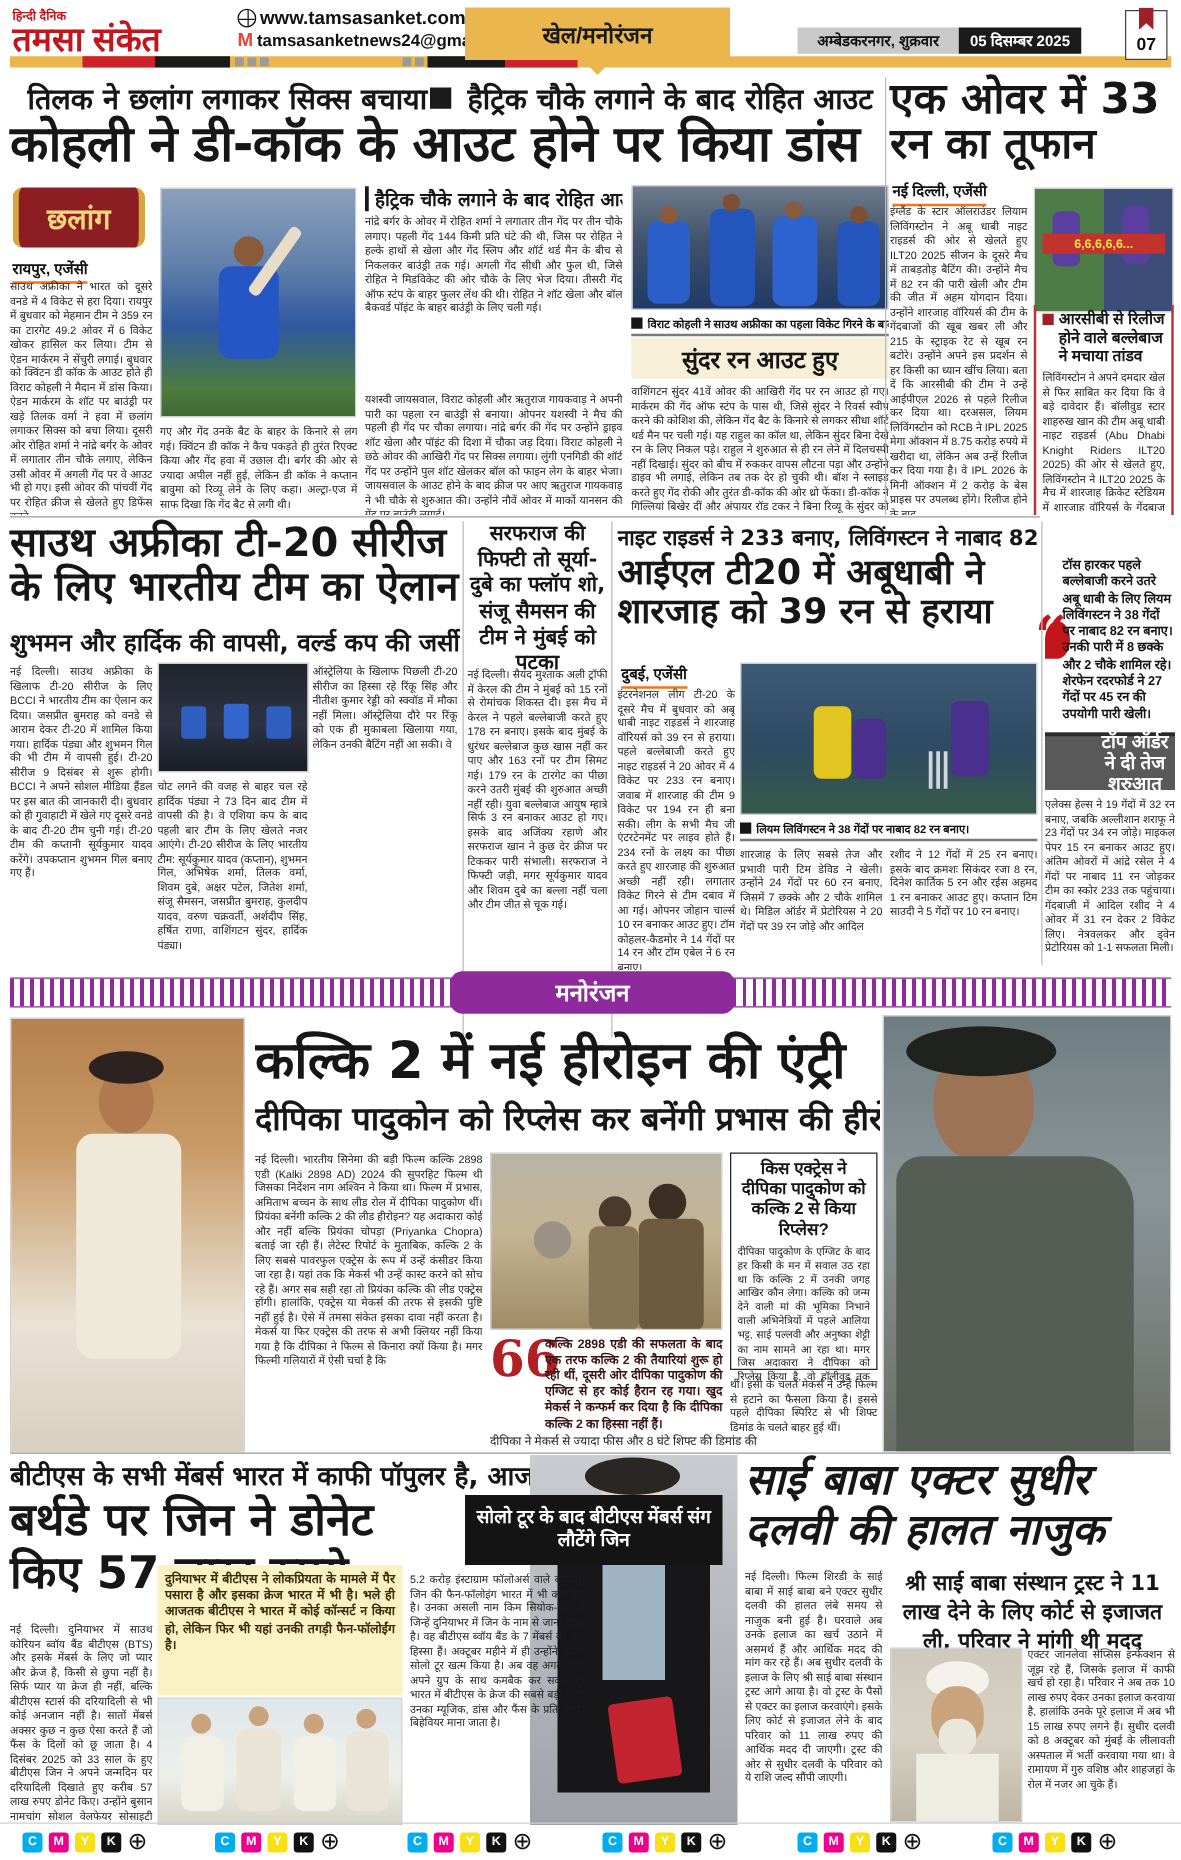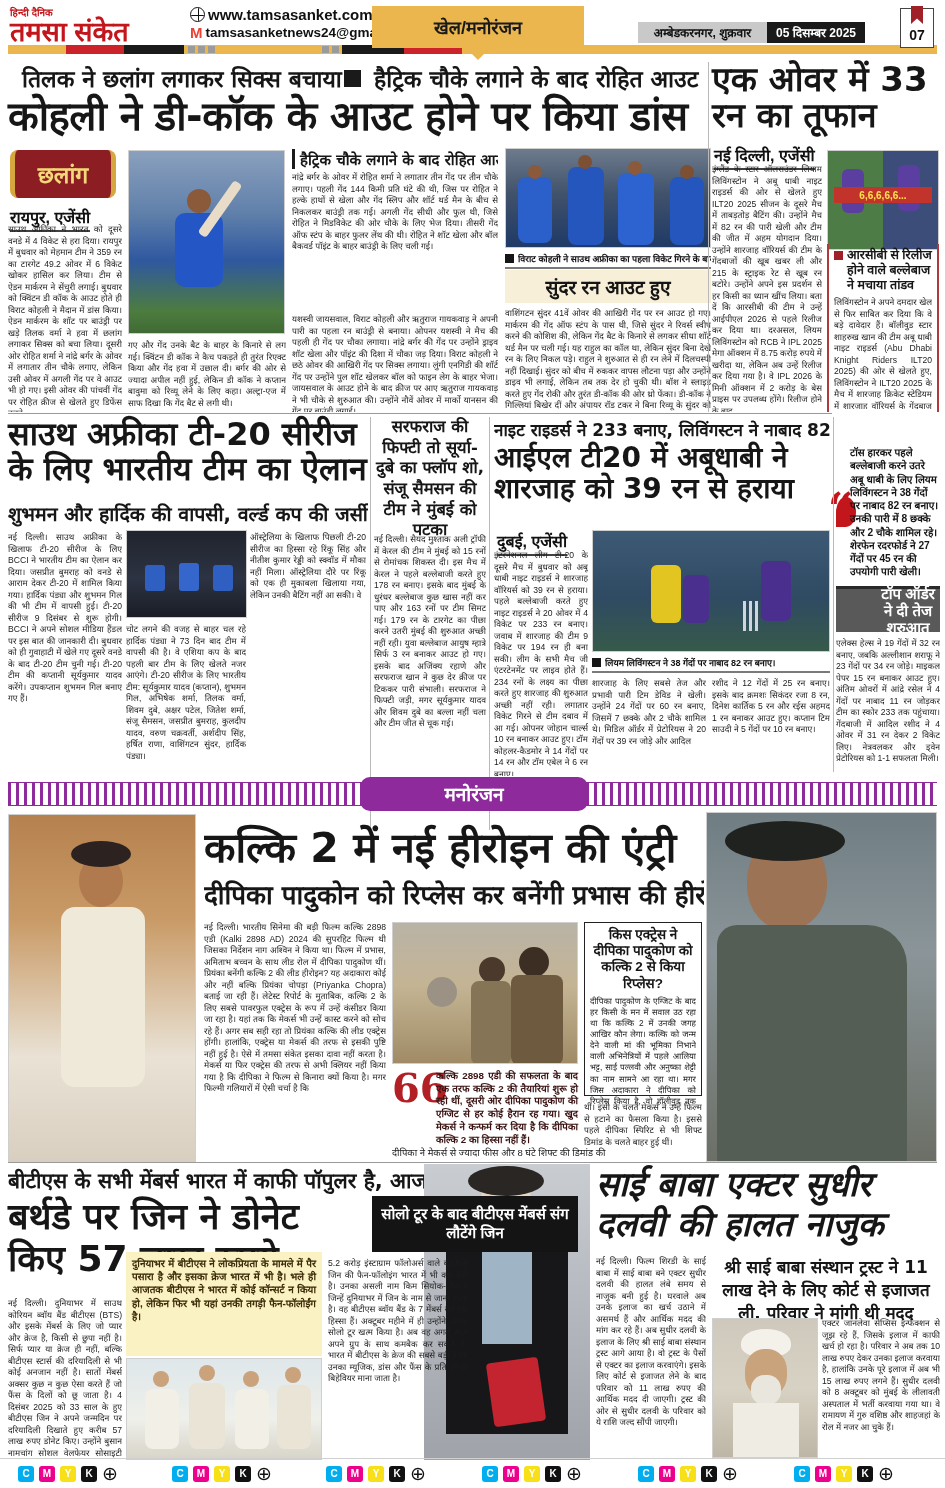--- a/index.html
+++ b/index.html
@@ -1,21 +1,21 @@
 <!DOCTYPE html>
 <html><head>
 <meta charset="utf-8">
 <style>
   * { margin:0; padding:0; box-sizing:border-box; }
   body { font-family:"Liberation Sans","DejaVu Sans",sans-serif; background:#888; }
   #page { position:relative; width:945px; height:1488px; background:#ffffff; overflow:hidden; margin:0 auto; }
   .abs { position:absolute; }
   .body-txt { font-size:8.6px; line-height:1.34; text-align:justify; color:#1c1c1c; overflow:hidden; }
   .headline { font-weight:bold; color:#161616; font-family:"DejaVu Sans","Liberation Sans",sans-serif; }
-  .dateline { font-weight:bold; font-size:16px; color:#111; border-bottom:2px solid #404040; padding-bottom:2px; display:inline-block; }
+  .dateline { font-weight:bold; font-size:12px; color:#111; border-bottom:2px solid #f97316; padding-bottom:2px; display:inline-block; }
   .vline { width:1px; background:#b9b9b9; }
   .hline { height:1px; background:#9a9a9a; }
   .photo { overflow:hidden; border:1px solid #cfcfcf; }
   .cap-row { display:flex; align-items:center; gap:4px; font-size:9px; font-weight:bold; color:#111; border-bottom:2px solid #7a7a7a; padding-bottom:2px; }
   .blk-sq { width:9px; height:9px; background:#161616; display:inline-block; flex:0 0 auto; }
   .stripes { background:repeating-linear-gradient(90deg,#8e2a9c 0 3px,#ffffff 3px 8px); border-top:1px solid #8e2a9c; border-bottom:1px solid #8e2a9c; }
   .cmyk-group { display:flex; align-items:center; gap:5px; }
   .cmyk-sq { width:16px; height:16px; border-radius:3px; color:#fff; font-size:10px; font-weight:bold; display:flex; align-items:center; justify-content:center; }
   .reg-mark { font-size:19px; color:#111; line-height:1; }
 </style>

